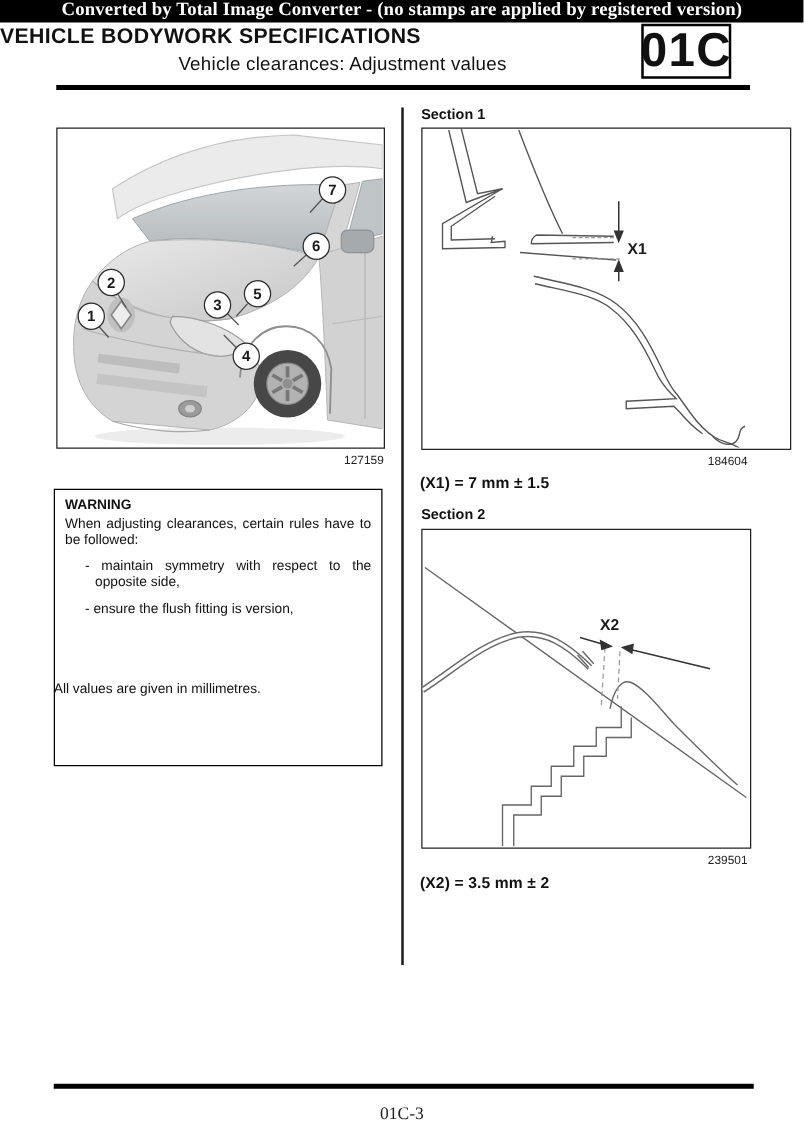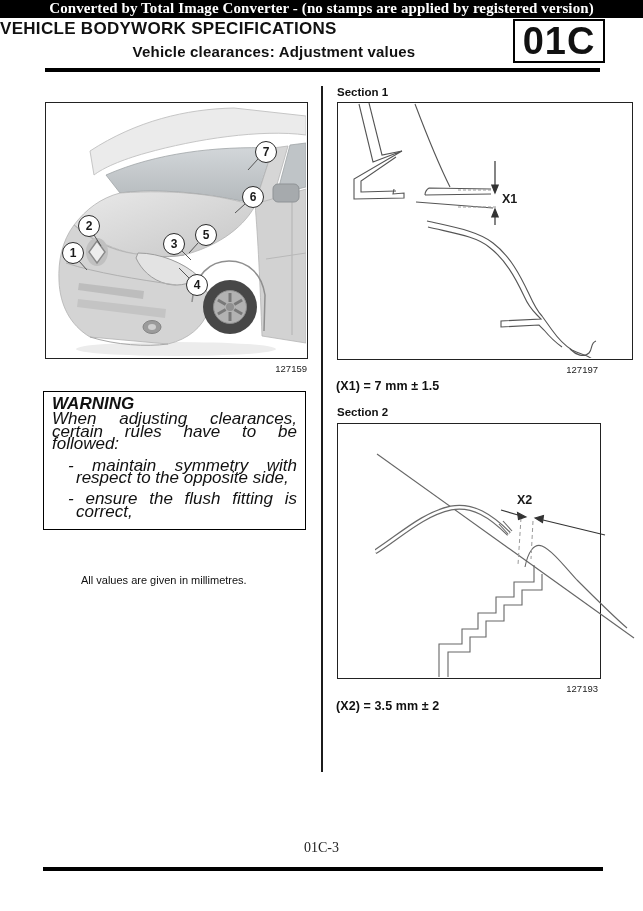--- a/index.html
+++ b/index.html
@@ -12,64 +12,64 @@
     background:#000; color:#fff; font-family:Liberation Serif, serif;
     font-weight:bold; font-size:15px; line-height:17px; text-align:center;
     white-space:nowrap; letter-spacing:0.1px;
   }
   .title {
     position:absolute; left:0; top:19px; width:556px; text-align:left;
     font-size:17px; font-weight:bold; letter-spacing:0.3px;
   }
   .subtitle {
     position:absolute; left:0; top:43px; width:548px; text-align:center;
-    font-size:15px; font-weight:bold; letter-spacing:0.2px;
+    font-size:15px; font-weight:normal; letter-spacing:0.2px;
   }
   .codebox {
-    position:absolute; left:513px; top:19px; width:92px; height:44px;
+    position:absolute; left:513px; top:19px; width:72px; height:44px;
     border:2px solid #000; box-sizing:border-box; background:#fff;
     display:flex; align-items:center; justify-content:center;
     font-size:38px; font-weight:bold; letter-spacing:1px;text-align:center;
   }
   .header-rule { position:absolute; left:45px; top:68px; width:555px; height:4px; background:#000; }
   .col-divider { position:absolute; left:321px; top:86px; width:2px; height:686px; background:#1c1c1c; }
 
   .fig-box { position:absolute; border:1.3px solid #222; box-sizing:border-box; background:#fff; }
   #car-box { left:45px; top:102px; width:263px; height:257px; }
   #s1-box  { left:337px; top:102px; width:296px; height:258px; }
-  #s2-box  { left:337px; top:423px; width:264px; height:256px;padding-left:37px; }
+  #s2-box  { left:337px; top:423px; width:264px; height:256px; }
   .fig-box svg { display:block; }
 
   .fig-num { position:absolute; font-size:9.5px; color:#222; text-align:right; }
   #fig-overview { left:207px; top:363px; width:100px; }
   #fig-s1 { left:498px; top:364px; width:100px; }
   #fig-s2 { left:498px; top:683px; width:100px; }
 
   .section-label { position:absolute; font-size:11.5px; font-weight:bold; }
   #s1-label { left:337px; top:86px; }
   #s2-label { left:337px; top:406px; }
 
   .value-line { position:absolute; font-size:12.5px; font-weight:bold; letter-spacing:0.1px; }
   #s1-value { left:336px; top:379px; }
   #s2-value { left:336px; top:699px; }
 
   .warning-box {
-    position:absolute; left:43px; top:391px; width:263px; height:139px;
+    position:absolute; left:43px; top:391px; width:263px; height:222px;
     border:1.5px solid #000; box-sizing:border-box; padding:6px 8px 0 8px;
-    font-size:17px; line-height:12.4px;font-style:italic;
+    font-size:11px; line-height:12.4px;
   }
   .warning-title { font-weight:bold; margin:0 0 3px 0; }
   .warning-p { margin:0 0 9px 0; text-align:justify; }
   .warning-bullet { margin:0 0 9px 16px; padding-left:8px; text-indent:-8px; text-align:justify; }
 
-  .note { position:absolute; left:43px; top:574px; font-size:11px;margin-left:38px; }
+  .note { position:absolute; left:43px; top:545px; font-size:11px; }
 
   .footer-rule { position:absolute; left:43px; top:867px; width:560px; height:3.5px; background:#000; }
   .page-num {
-    position:absolute; left:0; top:840px; width:643px; text-align:center;
+    position:absolute; left:0; top:884px; width:643px; text-align:center;
     font-family:"Liberation Serif", serif; font-size:14px; color:#222;
   }
 
   .callout {
     position:absolute; width:22px; height:22px; box-sizing:border-box;
     border:1.5px solid #2b2b2b; border-radius:50%; background:#fff;
     display:flex; align-items:center; justify-content:center;
     font-size:12px; font-weight:bold; color:#1a1a1a;
   }
   .dim-label { font-family:"Liberation Sans", sans-serif; font-size:12.5px; font-weight:bold; fill:#1a1a1a; }
@@ -162,21 +162,21 @@
     <div class="callout" style="left:149px; top:121px;">5</div>
     <div class="callout" style="left:196px; top:83px;">6</div>
     <div class="callout" style="left:209px; top:38px;">7</div>
   </div>
   <div class="fig-num" id="fig-overview">127159</div>
 
   <div class="warning-box">
     <div class="warning-title">WARNING</div>
     <p class="warning-p">When adjusting clearances, certain rules have to be followed:</p>
     <div class="warning-bullet">- maintain symmetry with respect to the opposite side,</div>
-    <div class="warning-bullet">- ensure the flush fitting is correct,</div>
+    <div class="warning-bullet">- ensure the flush fitting is version,</div>
   </div>
   <div class="note">All values are given in millimetres.</div>
 
   <div class="section-label" id="s1-label">Section 1</div>
   <div class="fig-box" id="s1-box">
     <svg width="261" height="255" viewBox="0 0 261 255">
       <g fill="none" stroke="#555" stroke-width="1.1" stroke-linejoin="miter">
 
         <path d="M21,1 L35,59 L64,48 L16,76 L16,96 L66,95 L66,90 L55,91 L56,86"></path>
         <path d="M31,0 L44,52 L64,48"></path>
@@ -200,21 +200,21 @@
 
       <g stroke="#333" stroke-width="1.2" fill="#333">
         <line x1="157" y1="58" x2="157" y2="83"></line>
         <polygon points="157,90 153.8,82 160.2,82"></polygon>
         <line x1="157" y1="122" x2="157" y2="112"></line>
         <polygon points="157,106 153.8,114 160.2,114"></polygon>
       </g>
       <text class="dim-label" x="164" y="100">X1</text>
     </svg>
   </div>
-  <div class="fig-num" id="fig-s1">127197</div>
+  <div class="fig-num" id="fig-s1">184604</div>
   <div class="value-line" id="s1-value">(X1) = 7 mm ± 1.5</div>
 
   <div class="section-label" id="s2-label">Section 2</div>
   <div class="fig-box" id="s2-box">
     <svg width="261" height="253" viewBox="0 0 261 253">
       <g fill="none" stroke="#666" stroke-width="1.1">
 
         <path d="M2,30 L259,214"></path>
 
         <path d="M0,128 C25,112 48,90 76,84 C98,80 116,92 134,110" stroke-width="5" stroke="#6a6a6a"></path>
@@ -235,19 +235,19 @@
 
       <g stroke="#333" stroke-width="1.1" fill="#333">
         <line x1="126" y1="86" x2="143" y2="91"></line>
         <polygon points="151,93 142.5,88.5 143.5,95.5"></polygon>
         <line x1="168" y1="96" x2="230" y2="111"></line>
         <polygon points="160,94 168.5,91.5 167.5,98.5"></polygon>
       </g>
       <text class="dim-label" x="142" y="80">X2</text>
     </svg>
   </div>
-  <div class="fig-num" id="fig-s2">127193</div>
+  <div class="fig-num" id="fig-s2">239501</div>
   <div class="value-line" id="s2-value">(X2) = 3.5 mm ± 2</div>
 
   <div class="footer-rule"></div>
   <div class="page-num">01C-3</div>
 
 </div>
 
 </body></html>

